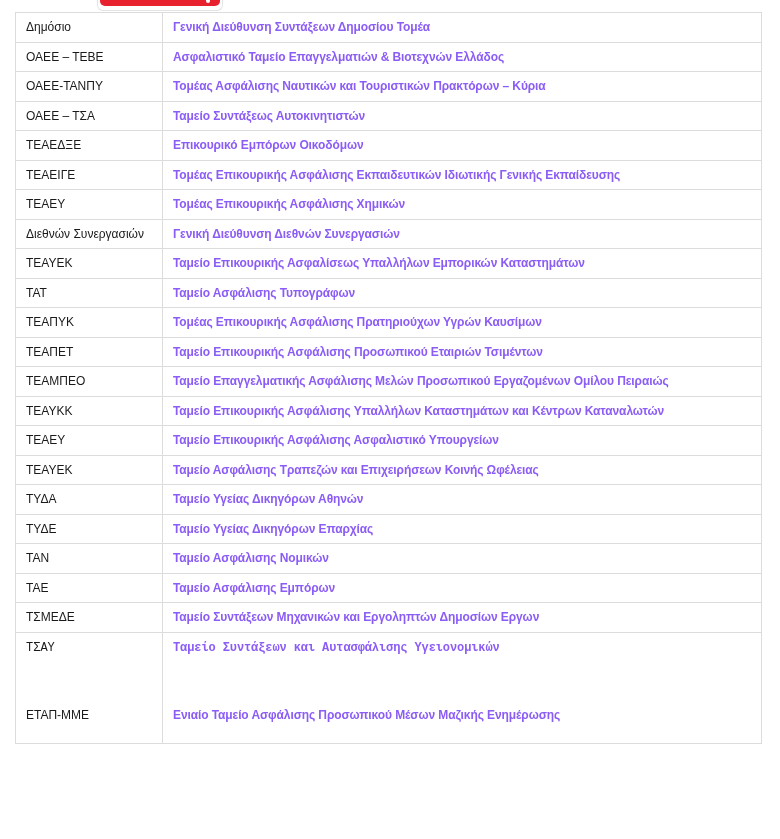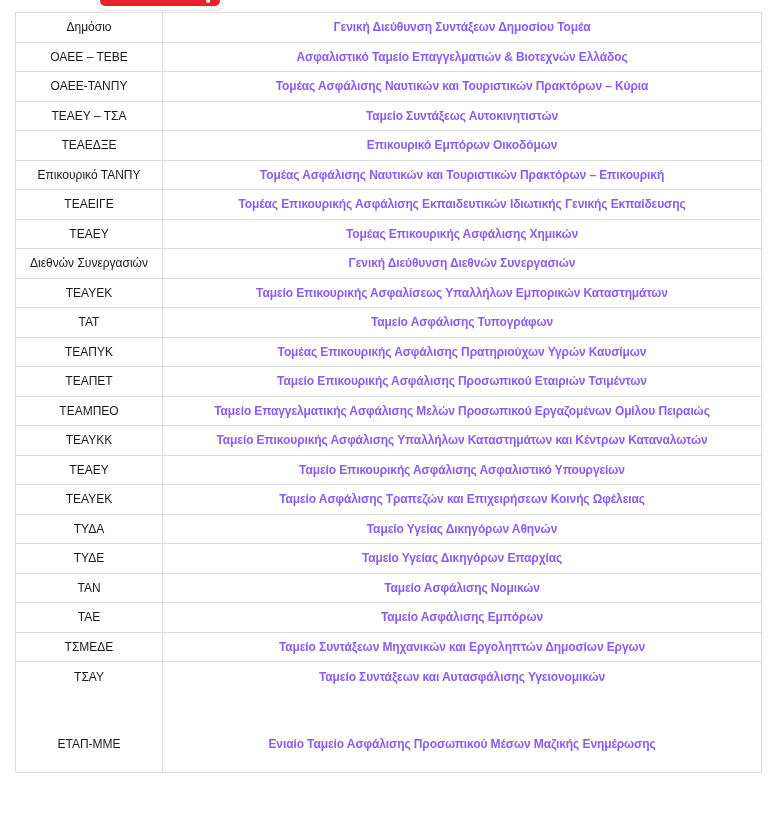--- a/index.html
+++ b/index.html
@@ -4,26 +4,26 @@
   <style>
     html, body { margin: 0; padding: 0; background: #ffffff; }
     body { width: 780px; height: 839px; position: relative; overflow: hidden;
            font-family: "Liberation Sans", sans-serif; color: #111111; }
     .top-banner { position: absolute; left: 97px; top: 0; width: 120px; height: 8px;
                   border: 1px solid #e4e4e4; border-top: none; border-radius: 0 0 6px 6px;
                   background: #ffffff; padding: 0 2px 2px 2px; box-sizing: content-box; }
     .top-banner .bar { width: 100%; height: 6px; background: #e8212e; border-radius: 0 0 5px 5px; position: relative; }
     .top-banner .notch { position: absolute; right: 10px; top: 0; width: 4px; height: 3px; background: #ffffff; border-radius: 0 0 2px 2px; }
     table.funds { position: absolute; left: 15px; top: 12px; width: 747px;
-                  border-collapse: collapse; font-size: 12px; text-align: center; }
+                  border-collapse: collapse; font-size: 12px; }
     table.funds td { border: 1px solid #dcdcdc; padding: 0 10px; height: 28.5px; vertical-align: middle; }
     table.funds td.abbr { width: 126px; font-weight: normal; color: #1a1a1a; }
     table.funds td.name { font-weight: bold; color: #8b5cf6; letter-spacing: -0.1px; }
     table.funds tr.tall td { height: 110px; vertical-align: top; }
-    table.funds tr.tall td .l1 { display: block; padding-top: 8px; }
+    table.funds tr.tall td .l1 { display: block; padding-top: 8px; font-family: Liberation Mono, monospace; }
     table.funds tr.tall td .l2 { display: block; padding-top: 53px; }
   </style>
 </head>
 <body>
 
 <div class="top-banner">
   <div class="bar">
       <span class="notch"></span>
     </div>
 </div>
@@ -36,30 +36,26 @@
       </tr>
       <tr>
         <td class="abbr">ΟΑΕΕ – ΤΕΒΕ</td>
         <td class="name">Ασφαλιστικό Ταμείο Επαγγελματιών &amp; Βιοτεχνών Ελλάδος</td>
       </tr>
       <tr>
         <td class="abbr">ΟΑΕΕ-ΤΑΝΠΥ</td>
         <td class="name">Τομέας Ασφάλισης Ναυτικών και Τουριστικών Πρακτόρων – Κύρια</td>
       </tr>
       <tr>
-        <td class="abbr">ΤΕΑΕΥ – ΤΣΑ</td>
+        <td class="abbr">ΟΑΕΕ – ΤΣΑ</td>
         <td class="name">Ταμείο Συντάξεως Αυτοκινητιστών</td>
       </tr>
       <tr>
         <td class="abbr">ΤΕΑΕΔΞΕ</td>
         <td class="name">Επικουρικό Εμπόρων Οικοδόμων</td>
-      </tr>
-      <tr>
-        <td class="abbr">Επικουρικό ΤΑΝΠΥ</td>
-        <td class="name">Τομέας Ασφάλισης Ναυτικών και Τουριστικών Πρακτόρων – Επικουρική</td>
       </tr>
       <tr>
         <td class="abbr">ΤΕΑΕΙΓΕ</td>
         <td class="name">Τομέας Επικουρικής Ασφάλισης Εκπαιδευτικών Ιδιωτικής Γενικής Εκπαίδευσης</td>
       </tr>
       <tr>
         <td class="abbr">ΤΕΑΕΥ</td>
         <td class="name">Τομέας Επικουρικής Ασφάλισης Χημικών</td>
       </tr>
       <tr>

